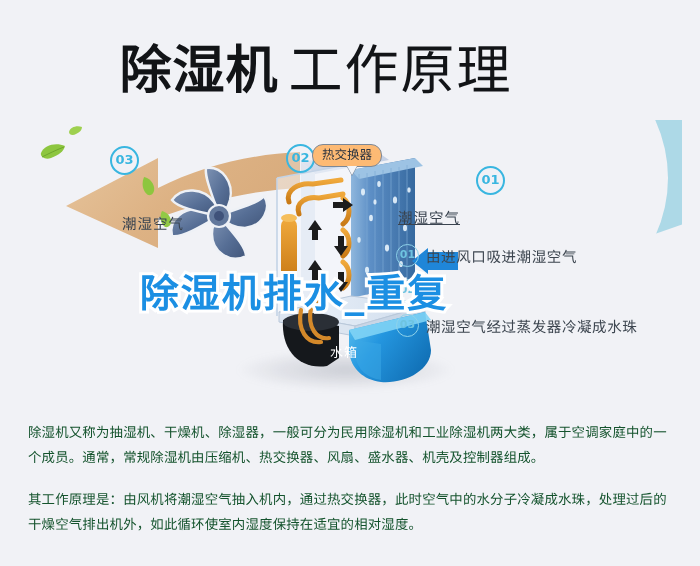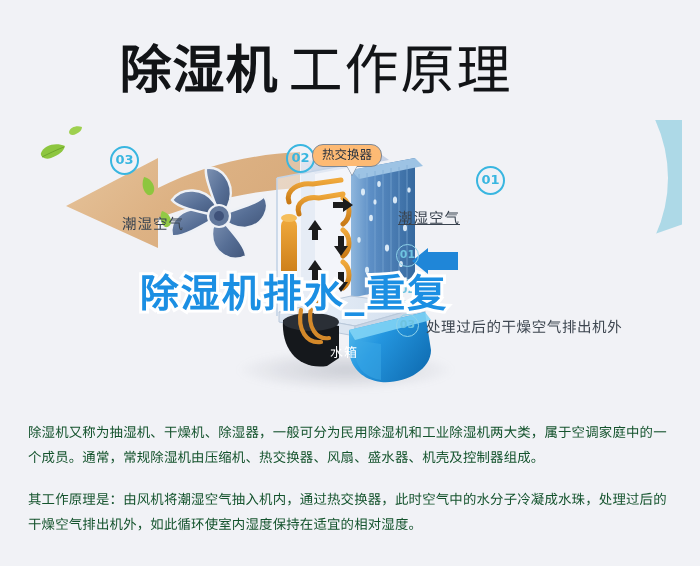--- a/index.html
+++ b/index.html
@@ -331,27 +331,28 @@
     </div>
 
     <div class="ill-label lbl-dry">潮湿空气</div>
     <div class="ill-label lbl-wet">潮湿空气</div>
     <div class="ill-label lbl-tank">水箱</div>
   </div>
 
   <div class="steps">
     <div class="step">
       <div class="step-badge">01</div>
+      <div class="step-text">由进风口吸进潮湿空气</div>
     </div>
     <div class="step">
       <div class="step-badge">02</div>
     </div>
     <div class="step">
       <div class="step-badge">03</div>
-      <div class="step-text">处理过后的干燥空气排出机外</div>
+      <div class="step-text">潮湿空气经过蒸发器冷凝成水珠</div>
     </div>
   </div>
 
   <div class="watermark">除湿机排水_重复</div>
 
   <div class="body-copy">
     <p>除湿机又称为抽湿机、干燥机、除湿器，一般可分为民用除湿机和工业除湿机两大类，属于空调家庭中的一个成员。通常，常规除湿机由压缩机、热交换器、风扇、盛水器、机壳及控制器组成。</p>
     <p>其工作原理是：由风机将潮湿空气抽入机内，通过热交换器，此时空气中的水分子冷凝成水珠，处理过后的干燥空气排出机外，如此循环使室内湿度保持在适宜的相对湿度。</p>
   </div>
 

